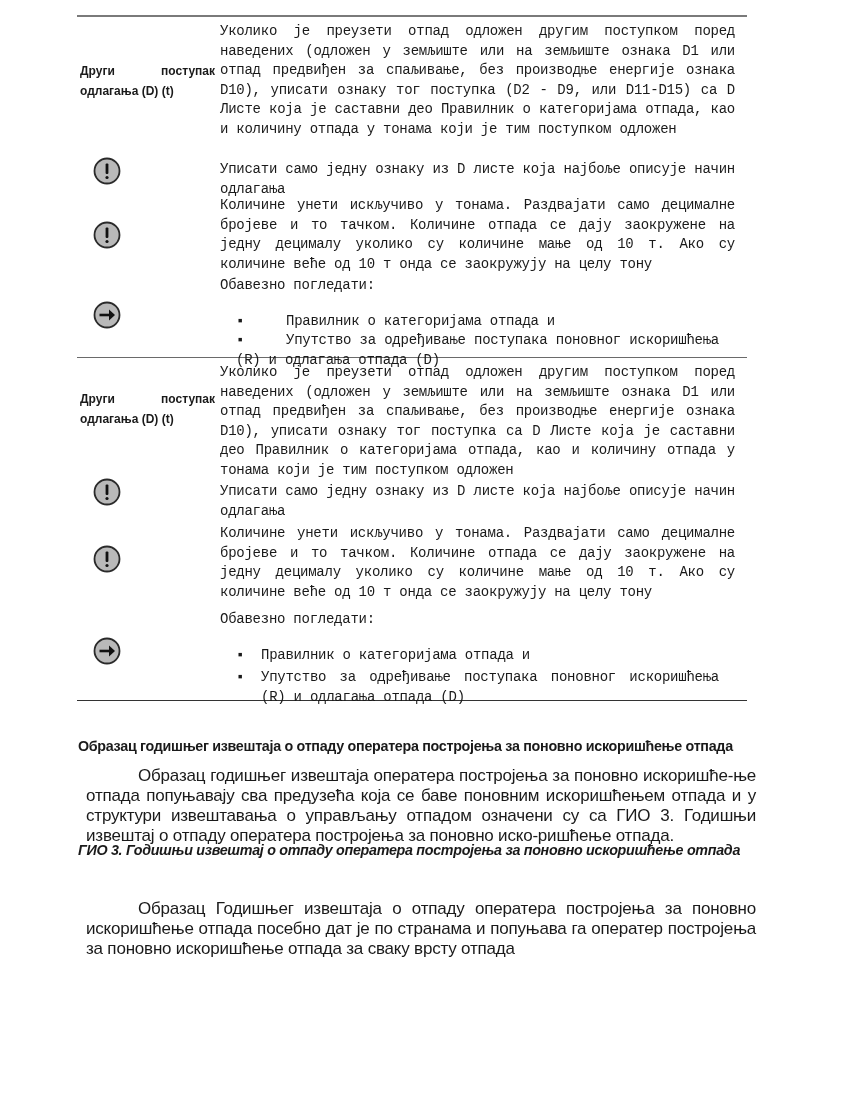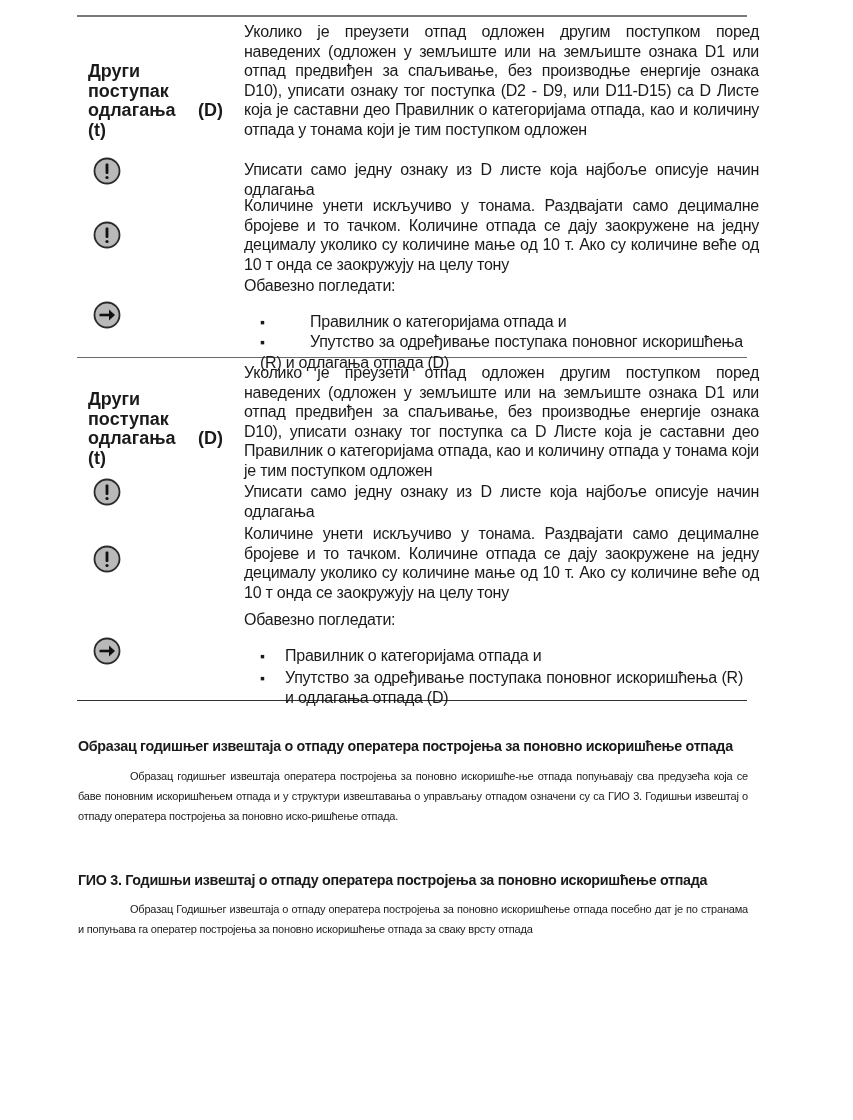--- a/index.html
+++ b/index.html
@@ -4,40 +4,40 @@
 <style>
   html, body { margin: 0; padding: 0; background: #ffffff; }
   body { width: 853px; height: 1120px; position: relative; overflow: hidden;
          font-family: "Liberation Sans", "DejaVu Sans", sans-serif; color: #1a1a1a; }
   .rule { position: absolute; left: 77px; width: 670px; }
   .rule-top { top: 15px; height: 2px; background: #7a7a7a; }
   .rule-mid { top: 357px; height: 1px; background: #6a6a6a; }
   .rule-bot { top: 700px; height: 1px; background: #333333; }
 
   .label { position: absolute; left: 80px; width: 135px; font-weight: bold;
-           font-size: 18px; line-height: 19.6px; text-align: justify; text-align-last: justify; margin-left: 8px; }
+           font-size: 12px; line-height: 19.6px; text-align: justify; text-align-last: justify; }
   .label .l2 { text-align-last: left; display: block; }
-  .cell { position: absolute; left: 244px; width: 515px; font-size: 16px;
-          line-height: 19.6px; text-align: justify; letter-spacing: -0.25px; }
+  .cell { position: absolute; left: 220px; width: 515px; font-size: 14px;
+          line-height: 19.6px; text-align: justify; letter-spacing: -0.25px; font-family: Liberation Mono, monospace; }
   .cell p { margin: 0; }
 
   .icon { position: absolute; left: 93px; width: 28px; height: 28px; }
   .icon svg { width: 28px; height: 28px; display: block; }
 
   .bullets { margin: 16px; padding: 0; list-style: none; }
   .bullets li { position: relative; }
   .b1 li { padding-left: 0; }
   .b1 .sq { display: inline-block; width: 50px; }
   .b2 li { padding-left: 25px; margin-top: 3px; }
   .b2 .sq { position: absolute; left: 0; top: 0; }
   .sq::before { content: "\25AA"; font-size: 14px; }
 
   .h { position: absolute; left: 78px; width: 675px; font-weight: bold; font-size: 14.3px;
        letter-spacing: -0.3px; }
-  .para { position: absolute; left: 78px; width: 670px; font-size: 11px; line-height: 20px;
+  .para { position: absolute; left: 86px; width: 670px; font-size: 17px; line-height: 20px;
           text-align: justify; text-indent: 52px; letter-spacing: -0.2px; margin: 0; }
 </style>
 </head>
 <body>
 
 <div class="rule rule-top"></div>
 <div class="rule rule-mid"></div>
 <div class="rule rule-bot"></div>
 
 <div>
@@ -130,14 +130,14 @@
     <ul class="bullets b2">
       <li><span class="sq"></span><span>Правилник о категоријама отпада и</span></li>
       <li><span class="sq"></span><span>Упутство за одређивање поступака поновног искоришћења (R) и одлагања отпада (D)</span></li>
     </ul>
   </div>
 </div>
 
 <div class="h" style="top:738px;">Образац годишњег извештаја о отпаду оператера постројења за поновно искоришћење отпада</div>
 <p class="para" style="top:766px;">Образац годишњег извештаја оператера постројења за поновно искоришће-ње отпада попуњавају сва предузећа која се баве поновним искоришћењем отпада и у структури извештавања о управљању отпадом означени су са ГИО 3. Годишњи извештај о отпаду оператера постројења за поновно иско-ришћење отпада.</p>
 
-<div class="h" style="top:872px;">ГИО 3. Годишњи извештај о отпаду оператера постројења за поновно искоришћење отпада</div>
+<div class="h" style="top:842px;font-style:italic;">ГИО 3. Годишњи извештај о отпаду оператера постројења за поновно искоришћење отпада</div>
 <p class="para" style="top:899px;">Образац Годишњег извештаја о отпаду оператера постројења за поновно искоришћење отпада посебно дат је по странама и попуњава га оператер постројења за поновно искоришћење отпада за сваку врсту отпада</p>
 
 </body></html>

